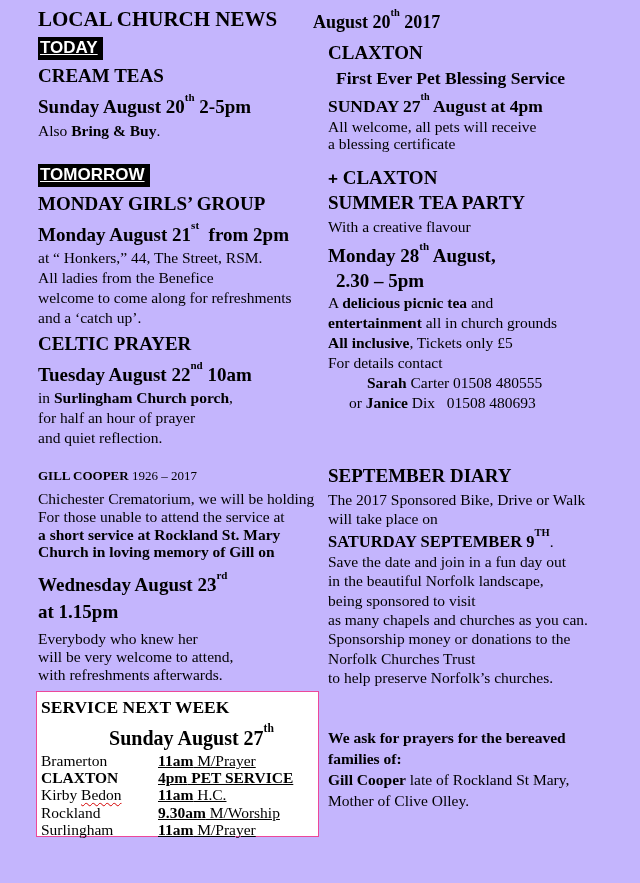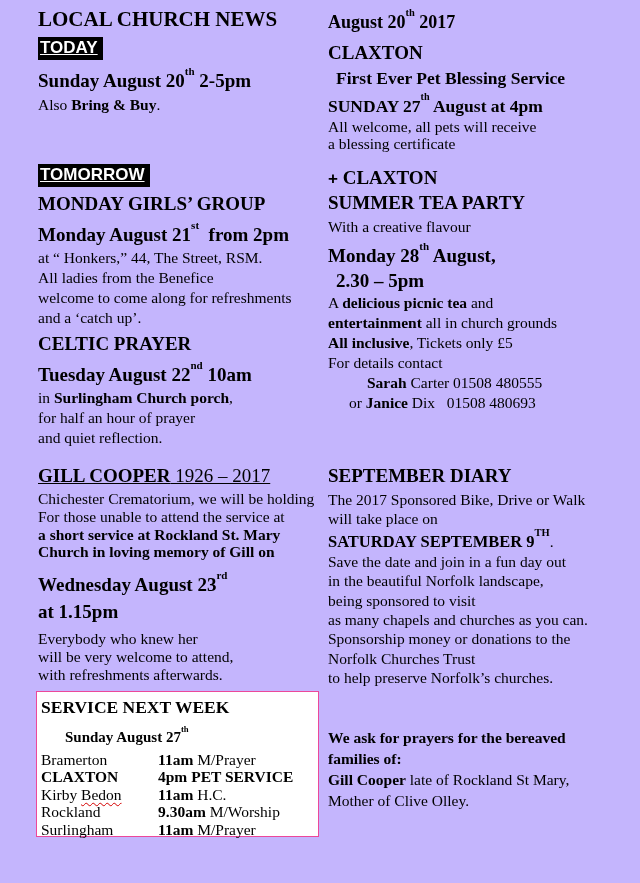--- a/index.html
+++ b/index.html
@@ -19,22 +19,22 @@
   .lh175{line-height:17.5px;} .lh28{line-height:28px;}
   .sup{font-size:58%;position:relative;top:-0.45em;}
   .badge{display:inline-block;background:#000;color:#fff;
          font-family:"Liberation Sans",sans-serif;font-weight:bold;
          font-size:17px;line-height:20px;padding:1px 5px 2px 2px;
          text-decoration:underline;margin-bottom:3px;}
   .plus{font-family:"Liberation Sans",sans-serif;font-size:17px;font-weight:bold;}
   .box{position:absolute;left:36px;top:691px;width:277px;height:141px;
        border:1px solid #ec4899;padding:3px 0 0 4px;background:#fff;}
   .box-title{font-size:17.5px;font-weight:bold;line-height:25px;}
-  .box-sub{font-size:15px;font-weight:bold;line-height:27px;padding-left:24px;}
-  .trow{font-size:15.5px;line-height:17.4px;white-space:nowrap;}
+  .box-sub{font-size:20px;font-weight:bold;line-height:27px;padding-left:24px;text-align:center;}
+  .trow{font-size:15.5px;line-height:17.4px;white-space:nowrap;text-decoration:underline;}
   .place{display:inline-block;width:117px;}
   .sq{text-decoration-line:underline;text-decoration-style:wavy;
       text-decoration-color:#d40000;text-decoration-thickness:1px;text-underline-offset:2px;}
   .ind-sarah{padding-left:39px;}
   .ind-janice{padding-left:21px;}
   .mt6{margin-top:6px;} .mt5{margin-top:5px;}
   .sat{font-size:16.5px;font-weight:bold;}
   .boldline{font-size:15.5px;font-weight:bold;line-height:21px;}
   .mix21{font-size:15.5px;line-height:21px;}
 </style>
@@ -42,20 +42,21 @@
 <body>
 
 <div class="page">
 
   <div class="sec h21" style="left:38px;top:6px;width:292px;">LOCAL CHURCH NEWS</div>
 
   <div class="sec" style="left:38px;top:37px;width:292px;">
     <div>
       <span class="badge">TODAY</span>
     </div>
+    <div class="h19 lh26">CREAM TEAS</div>
     <div class="h19 lh27"><span class="seg">Sunday August 20</span><sup class="sup">th</sup><span class="seg"> 2-5pm</span></div>
     <div class="body15 lh21"><span class="seg">Also </span><span class="seg b">Bring &amp; Buy</span><span class="seg">.</span></div>
   </div>
 
   <div class="sec" style="left:38px;top:164px;width:292px;">
     <div>
       <span class="badge">TOMORROW</span>
     </div>
     <div class="h19 lh27">MONDAY GIRLS’ GROUP</div>
     <div class="h19 lh27"><span class="seg">Monday August 21</span><sup class="sup">st</sup><span class="seg">  from 2pm</span></div>
@@ -67,21 +68,21 @@
 
   <div class="sec" style="left:38px;top:331px;width:292px;">
     <div class="h19 lh26">CELTIC PRAYER</div>
     <div class="h19 lh27"><span class="seg">Tuesday August 22</span><sup class="sup">nd</sup><span class="seg"> 10am</span></div>
     <div class="body15 lh20"><span class="seg">in </span><span class="seg b">Surlingham Church porch</span><span class="seg">,</span></div>
     <div class="body15 lh20">for half an hour of prayer</div>
     <div class="body15 lh20">and quiet reflection.</div>
   </div>
 
   <div class="sec" style="left:38px;top:462px;width:292px;">
-    <div class="lh28" style="font-size:19px;text-decoration:underline;"><span class="seg b">GILL COOPER</span><span class="seg"> 1926 – 2017</span></div>
+    <div class="lh28" style="font-size:13px;"><span class="seg b">GILL COOPER</span><span class="seg"> 1926 – 2017</span></div>
     <div class="body15 lh18">Chichester Crematorium, we will be holding</div>
     <div class="body15 lh18">For those unable to attend the service at</div>
     <div class="body15 lh18 b">a short service at Rockland St. Mary</div>
     <div class="body15 lh18 b">Church in loving memory of Gill on</div>
     <div class="h19 lh26 mt6"><span class="seg">Wednesday August 23</span><sup class="sup">rd</sup></div>
     <div class="h19 lh26">at 1.15pm</div>
     <div class="body15 lh185 mt5">Everybody who knew her</div>
     <div class="body15 lh185">will be very welcome to attend,</div>
     <div class="body15 lh185">with refreshments afterwards.</div>
   </div>
@@ -89,21 +90,21 @@
   <div class="box">
     <div class="box-title">SERVICE NEXT WEEK</div>
     <div class="box-sub"><span class="seg">Sunday August 27</span><sup class="sup">th</sup></div>
     <div class="trow"><span class="place seg">Bramerton</span><span class="seg b">11am</span><span class="seg"> M/Prayer</span></div>
     <div class="trow"><span class="place seg b">CLAXTON</span><span class="seg b">4pm</span><span class="seg b"> PET SERVICE</span></div>
     <div class="trow"><span class="place"><span class="seg">Kirby </span><span class="seg sq">Bedon</span></span><span class="seg b">11am</span><span class="seg"> H.C.</span></div>
     <div class="trow"><span class="place seg">Rockland</span><span class="seg b">9.30am</span><span class="seg"> M/Worship</span></div>
     <div class="trow"><span class="place seg">Surlingham</span><span class="seg b">11am</span><span class="seg"> M/Prayer</span></div>
   </div>
 
-  <div class="sec h18" style="left:328px;top:6px;width:302px;"><span class="seg">August 20</span><sup class="sup">th</sup><span class="seg"> 2017</span></div>
+  <div class="sec h18" style="left:313px;top:6px;width:302px;"><span class="seg">August 20</span><sup class="sup">th</sup><span class="seg"> 2017</span></div>
 
   <div class="sec" style="left:328px;top:40px;width:302px;">
     <div class="h19 lh26">CLAXTON</div>
     <div class="h17 lh24">First Ever Pet Blessing Service</div>
     <div class="h17 lh23"><span class="seg">SUNDAY 27</span><sup class="sup">th</sup><span class="seg"> August at 4pm</span></div>
     <div class="body15 lh175">All welcome, all pets will receive</div>
     <div class="body15 lh175">a blessing certificate</div>
   </div>
 
   <div class="sec" style="left:328px;top:166px;width:302px;">

